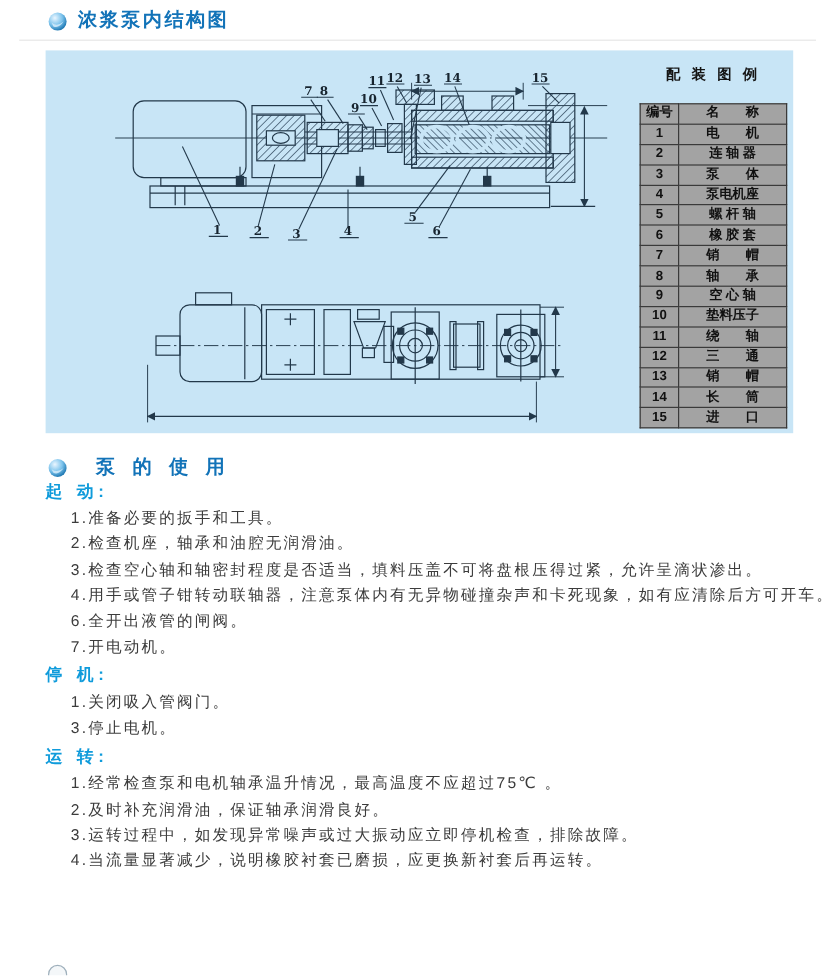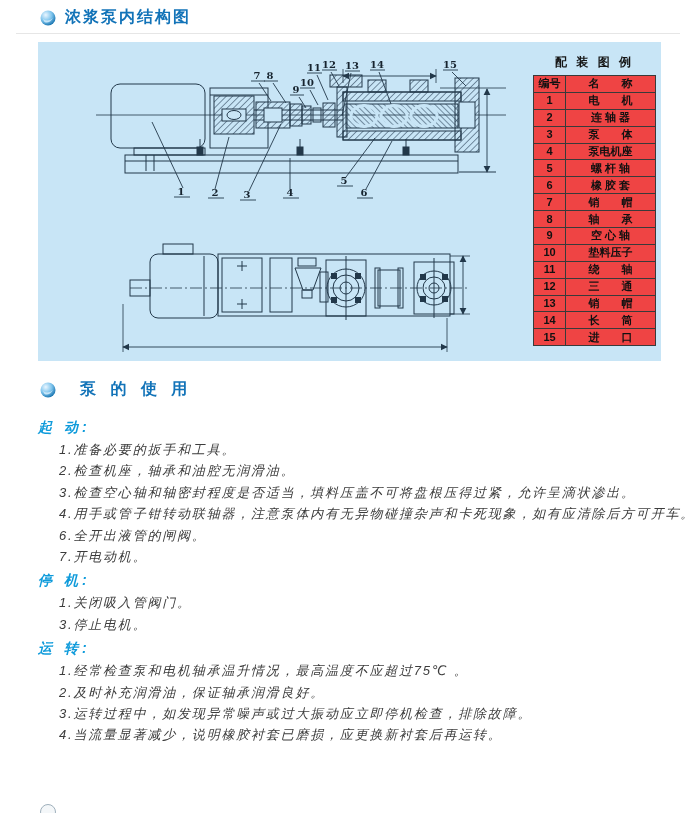--- a/index.html
+++ b/index.html
@@ -4,29 +4,29 @@
 <style>
   html,body{margin:0;padding:0;background:#fff;}
   .page{position:relative;width:696px;height:813px;overflow:hidden;background:#fff;
         font-family:"Liberation Sans","DejaVu Sans",sans-serif;}
   .doc-header{position:absolute;top:7px;left:40px;display:flex;align-items:center;gap:9px;}
   .doc-title{font-size:16px;font-weight:bold;color:#1273b8;letter-spacing:2px;}
   .divider{position:absolute;top:33px;left:16px;width:664px;height:1px;background:#e6e6e6;}
   .panel{position:absolute;top:42px;left:38px;width:623px;height:319px;background:#c8e5f6;display:flex;}
   .drawing{display:block;flex:0 0 auto;}
   .legend{width:133px;padding-top:12px;box-sizing:border-box;}
-  .legend-title{text-align:center;font-weight:bold;font-size:12px;letter-spacing:3px;color:#151515;margin-bottom:4px;}
-  table.legend-table{border-collapse:collapse;margin:0 auto;background:#ef4444;}
+  .legend-title{text-align:center;font-weight:bold;font-size:12px;letter-spacing:3px;color:#151515;margin-bottom:15px;}
+  table.legend-table{border-collapse:collapse;margin:0 auto;background:#a3a3a3;}
   .legend-table td{border:1.4px solid #3a3a3a;font-size:11px;font-weight:bold;color:#111;
         text-align:center;height:15.9px;padding:0;line-height:1;}
   .legend-table td.no{width:31px;}
   .legend-table td.nm{width:89px;}
   .section-header{position:absolute;top:379px;left:40px;display:flex;align-items:center;gap:24px;}
   .section-title{font-size:16px;font-weight:bold;color:#1273b8;letter-spacing:5px;}
-  .content{position:absolute;top:414px;left:0;width:696px;font-style:italic;}
+  .content{position:absolute;top:396px;left:0;width:696px;}
   .sub-heading{margin:5px 0 2px 38px;font-size:14px;font-weight:bold;color:#0f9bdb;letter-spacing:4px;}
   .item{margin-left:59px;font-size:13px;color:#3c3c3c;letter-spacing:1.8px;line-height:21.4px;white-space:nowrap;}
   .bottom-icon{position:absolute;left:40px;top:804px;width:14px;height:14px;border-radius:50%;
         border:1.6px solid #9fb0bc;background:#f4f7f9;}
   .dlabel{font:bold 10px "DejaVu Serif","Liberation Serif",serif;fill:#17242f;}
 </style>
 </head>
 <body>
 
 <div class="page">

